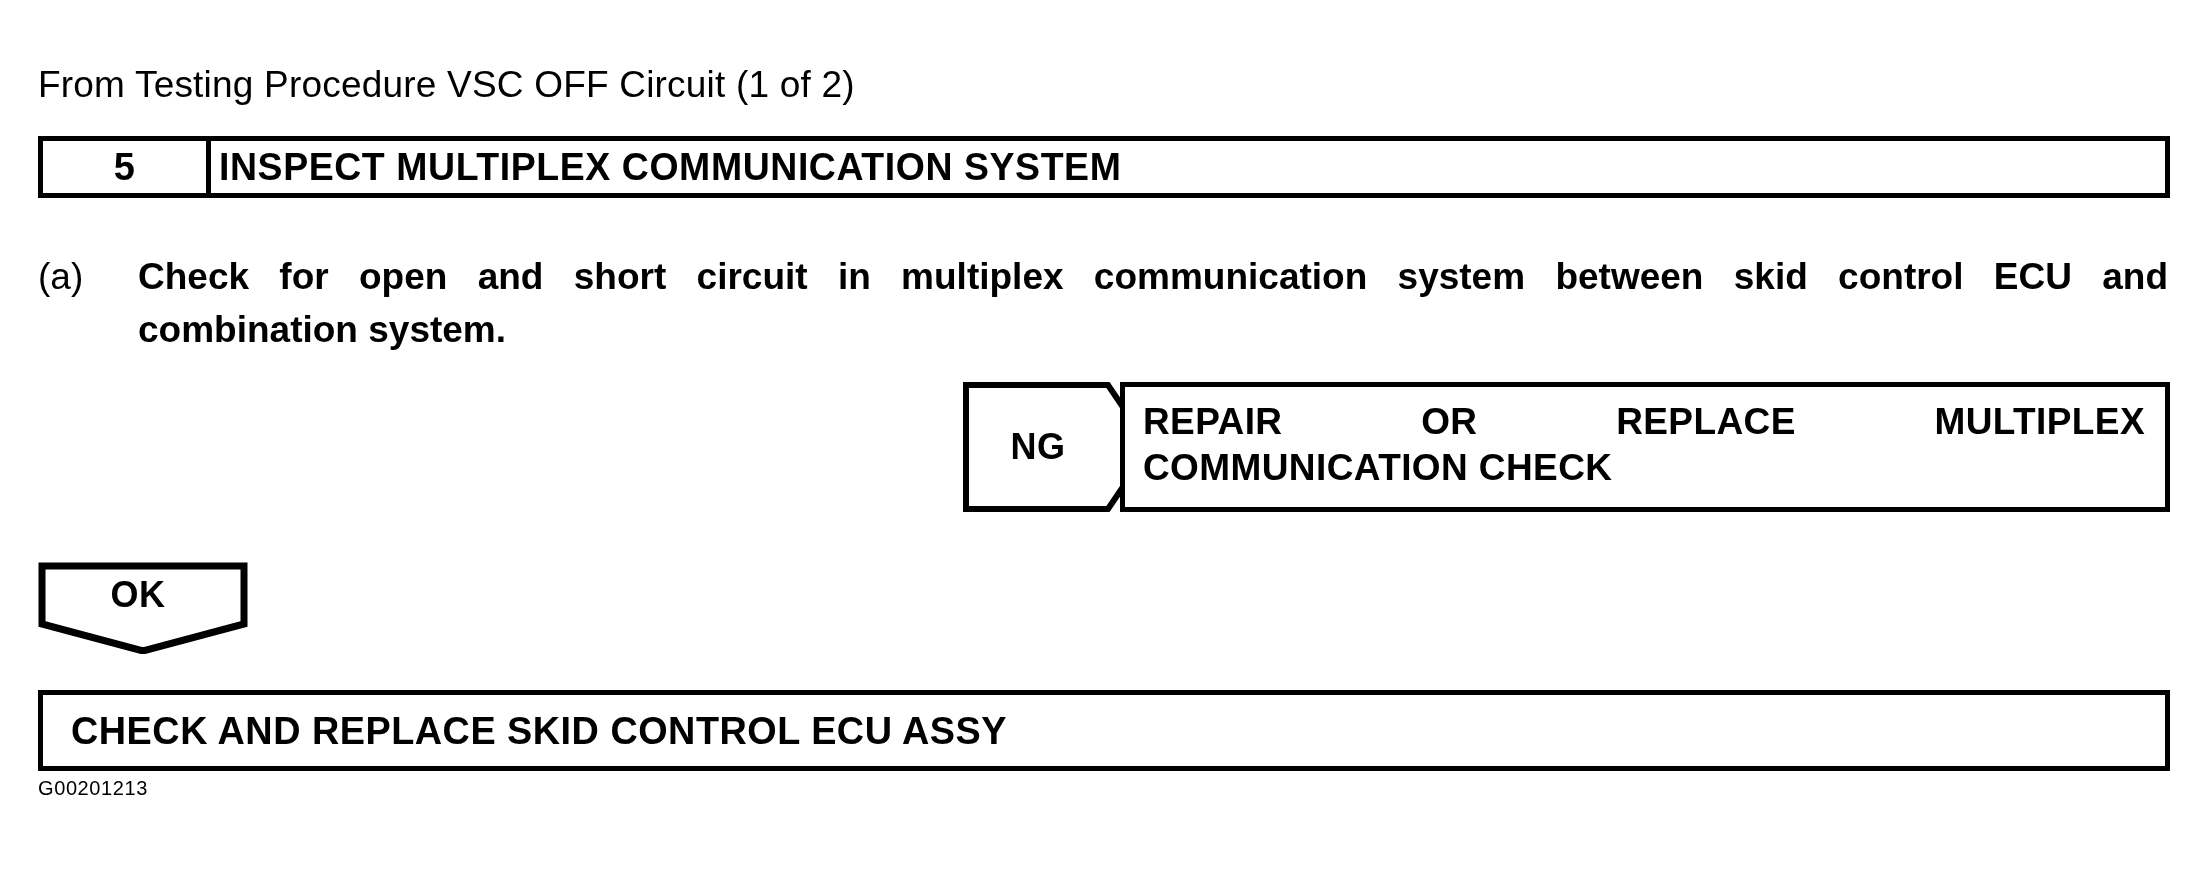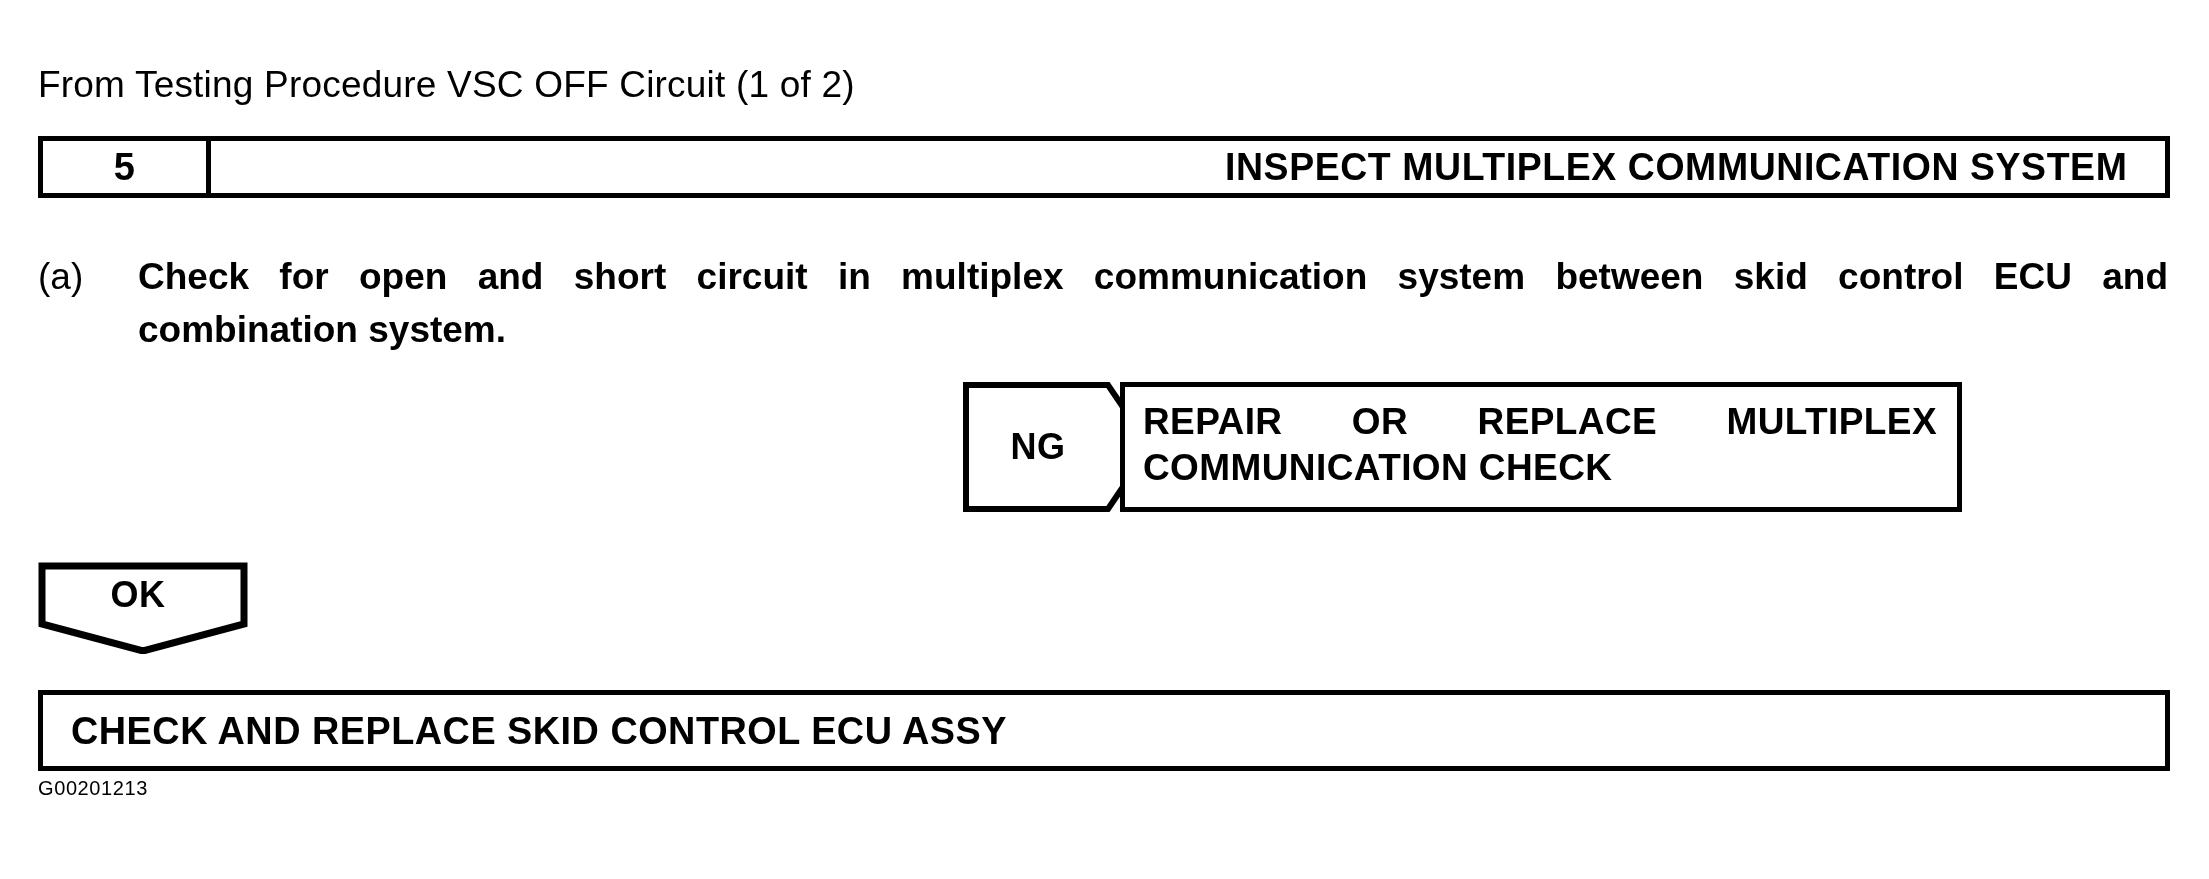--- a/index.html
+++ b/index.html
@@ -60,21 +60,20 @@
     font-size: 38px;
     font-weight: bold;
     letter-spacing: 0.5px;
   }
   .step-title-cell {
     flex: 1 1 auto;
     display: flex;
     align-items: center;
     padding-left: 8px;
     overflow: hidden;
-    justify-content: flex-end;
   }
   .step-title {
     font-size: 39px;
     font-weight: bold;
     letter-spacing: 0.6px;
     white-space: nowrap;
     transform: scaleX(0.96);
     transform-origin: left center;
   }
 
@@ -144,21 +143,21 @@
     font-size: 36px;
     font-weight: bold;
     letter-spacing: 0.5px;
     pointer-events: none;
   }
 
   .ng-result-box {
     position: absolute;
     left: 195px;
     top: 0;
-    width: 842px;
+    width: 1050px;
     height: 130px;
     box-sizing: border-box;
     border: 5px solid #000;
     background: #fff;
     padding: 12px 20px 0 18px;
   }
   .ng-result-line-1 {
     display: block;
     font-size: 37px;
     line-height: 46px;

